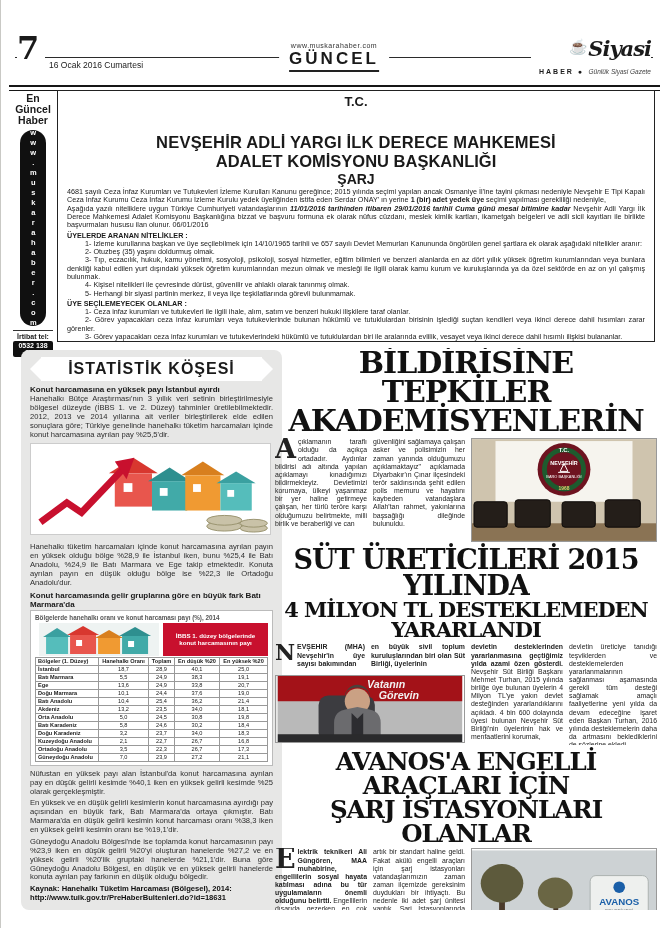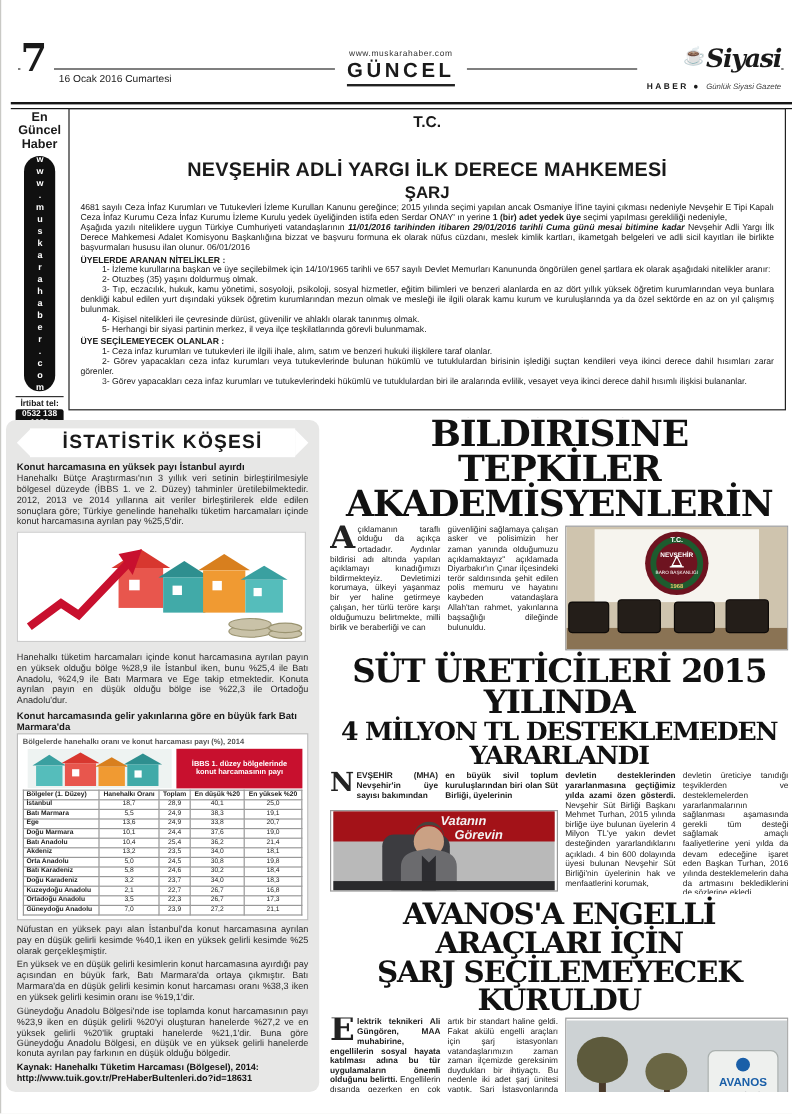--- a/index.html
+++ b/index.html
@@ -36,21 +36,21 @@
   .n-t2 { text-align:center; font-weight:bold; font-size:16.5px; letter-spacing:.2px;margin-top:24px; }
   .n-t3 { text-align:center; font-weight:bold; font-size:16.5px; }
   .n-t4 { text-align:center; font-weight:bold; font-size:14px; margin-bottom:1px; }
   #notice p { font-size:7.2px; line-height:1.16; text-align:justify; }
   #notice .nh { font-size:7.2px; font-weight:bold; margin-top:1px; }
   #notice .ind { text-indent:18px; }
   .bld { font-weight:bold; }
   .bldi { font-weight:bold; font-style:italic; }
 
   
-  #stats { position:absolute; left:4px; top:350px; width:261px; height:560px; background:#e7e7e6; border-radius:8px; padding:7px 9px; overflow:hidden; }
+  #stats { position:absolute; left:20px; top:350px; width:261px; height:560px; background:#e7e7e6; border-radius:8px; padding:7px 9px; overflow:hidden; }
   #ribbon { display:flex; align-items:center; margin-bottom:4px; }
   .rib-tri-l { width:0; height:0; border-top:11px solid transparent; border-bottom:11px solid transparent; border-right:11px solid #fff; }
   .rib-tri-r { width:0; height:0; border-top:11px solid transparent; border-bottom:11px solid transparent; border-left:11px solid #fff; }
   #ribbon .rib-mid { flex:1; background:#fff; text-align:center; font-weight:bold; font-size:16px; letter-spacing:1px; padding:3px 0; }
   #stats h3 { font-size:8px; margin-bottom:1px; }
   #stats p { font-size:7.6px; line-height:1.17; color:#2d2d2d; text-align:justify; margin-bottom:3px; }
   #stats-illo { background:#fff; border:1px solid #ccc; margin:1px 0 4px; }
   #tablecard { background:#fff; border:1px solid #bbb; padding:3px 4px; margin-bottom:4px; }
   #tbl-caption { font-size:6.3px; font-weight:bold; color:#555; margin-bottom:2px; }
   #tbl-top { display:flex; height:33px; margin-bottom:1px; }
@@ -105,20 +105,21 @@
     <div id="rail-bar">
       <span>www.muskarahaber.com</span>
     </div>
     <div id="rail-tel-label">İrtibat tel:</div>
     <div id="rail-tel">0532 138 1089</div>
   </div>
 
   <div id="notice">
     <div class="n-t1">T.C.</div>
     <div class="n-t2">NEVŞEHİR ADLİ YARGI İLK DERECE MAHKEMESİ</div>
+    <div class="n-t3">ADALET KOMİSYONU BAŞKANLIĞI</div>
     <div class="n-t4">ŞARJ</div>
     <p><span>4681 sayılı Ceza İnfaz Kurumları ve Tutukevleri İzleme Kurulları Kanunu gereğince; 2015 yılında seçimi yapılan ancak Osmaniye İl'ine tayini çıkması nedeniyle Nevşehir E Tipi Kapalı Ceza İnfaz Kurumu Ceza İnfaz Kurumu İzleme Kurulu yedek üyeliğinden istifa eden Serdar ONAY' ın yerine </span><span class="bld">1 (bir) adet yedek üye</span><span> seçimi yapılması gerekliliği nedeniyle,</span></p>
     <p><span>Aşağıda yazılı niteliklere uygun Türkiye Cumhuriyeti vatandaşlarının </span><span class="bldi">11/01/2016 tarihinden itibaren 29/01/2016 tarihli Cuma günü mesai bitimine kadar </span><span>Nevşehir Adli Yargı İlk Derece Mahkemesi Adalet Komisyonu Başkanlığına bizzat ve başvuru formuna ek olarak nüfus cüzdanı, meslek kimlik kartları, ikametgah belgeleri ve adli sicil kayıtları ile birlikte başvurmaları hususu ilan olunur. 06/01/2016</span></p>
     <div class="nh">ÜYELERDE ARANAN NİTELİKLER :</div>
     <p class="ind">1- İzleme kurullarına başkan ve üye seçilebilmek için 14/10/1965 tarihli ve 657 sayılı Devlet Memurları Kanununda öngörülen genel şartlara ek olarak aşağıdaki nitelikler aranır:</p>
     <p class="ind">2- Otuzbeş (35) yaşını doldurmuş olmak.</p>
     <p class="ind">3- Tıp, eczacılık, hukuk, kamu yönetimi, sosyoloji, psikoloji, sosyal hizmetler, eğitim bilimleri ve benzeri alanlarda en az dört yıllık yüksek öğretim kurumlarından veya bunlara denkliği kabul edilen yurt dışındaki yüksek öğretim kurumlarından mezun olmak ve mesleği ile ilgili olarak kamu kurum ve kuruluşlarında ya da özel sektörde en az on yıl çalışmış bulunmak.</p>
     <p class="ind">4- Kişisel nitelikleri ile çevresinde dürüst, güvenilir ve ahlaklı olarak tanınmış olmak.</p>
     <p class="ind">5- Herhangi bir siyasi partinin merkez, il veya ilçe teşkilatlarında görevli bulunmamak.</p>
     <div class="nh">ÜYE SEÇİLEMEYECEK OLANLAR :</div>
@@ -161,21 +162,21 @@
 
       <g fill="#c9c2a8" stroke="#9a9370" stroke-width="1">
         <ellipse cx="196" cy="84" rx="18" ry="5"></ellipse>
           <ellipse cx="196" cy="78" rx="18" ry="5"></ellipse>
           <ellipse cx="226" cy="86" rx="14" ry="4"></ellipse>
           <ellipse cx="226" cy="81" rx="14" ry="4"></ellipse>
       </g>
     </svg>
 
     <p>Hanehalkı tüketim harcamaları içinde konut harcamasına ayrılan payın en yüksek olduğu bölge %28,9 ile İstanbul iken, bunu %25,4 ile Batı Anadolu, %24,9 ile Batı Marmara ve Ege takip etmektedir. Konuta ayrılan payın en düşük olduğu bölge ise %22,3 ile Ortadoğu Anadolu'dur.</p>
-    <h3>Konut harcamasında gelir yakınlarına göre en büyük fark Batı Marmara'da</h3>
+    <h3>Konut harcamasında gelir gruplarına göre en büyük fark Batı Marmara'da</h3>
 
     <div id="tablecard">
       <div id="tbl-caption">Bölgelerde hanehalkı oranı ve konut harcaması payı (%), 2014</div>
       <div id="tbl-top">
         <svg viewBox="0 0 120 33">
           <rect width="120" height="33" fill="#eef3f2"></rect>
           <polygon points="4,14 18,5 32,14" fill="#3aa0a0"></polygon>
             <rect x="7" y="14" width="22" height="17" fill="#55bdbb"></rect>
           <polygon points="28,12 44,3 60,12" fill="#d8372f"></polygon>
             <rect x="31" y="12" width="26" height="19" fill="#e8564d"></rect>
@@ -348,21 +349,21 @@
           <rect x="0" y="60" width="190" height="8" fill="#2a2a2c"></rect>
         </svg>
       </div>
       <div class="txtcol" style="width:92px; overflow:hidden;">
         <span class="bld">devletin desteklerinden yararlanmasına geçtiğimiz yılda azami özen gösterdi.</span><span> Nevşehir Süt Birliği Başkanı Mehmet Turhan, 2015 yılında birliğe üye bulunan üyelerin 4 Milyon TL'ye yakın devlet desteğinden yararlandıklarını açıkladı. 4 bin 600 dolayında üyesi bulunan Nevşehir Süt Birliği'nin üyelerinin hak ve menfaatlerini korumak,</span>
       </div>
       <div class="txtcol" style="flex:1; overflow:hidden;">devletin üreticiye tanıdığı teşviklerden ve desteklemelerden yararlanmalarının sağlanması aşamasında gerekli tüm desteği sağlamak amaçlı faaliyetlerine yeni yılda da devam edeceğine işaret eden Başkan Turhan, 2016 yılında desteklemelerin daha da artmasını beklediklerini de sözlerine ekledi.</div>
     </div>
 
     <div class="headline hl-3" style="margin-top:5px;">AVANOS'A ENGELLİ ARAÇLARI İÇİN</div>
-    <div class="headline hl-3">ŞARJ SEÇİLEMEYECEK KURULDU</div>
+    <div class="headline hl-3">ŞARJ İSTASYONLARI OLANLAR</div>
     <div class="artrow" style="height:152px;">
       <div class="txtcol" style="width:92px; overflow:hidden;">
         <span class="dropcap">E</span><span class="bld">lektrik teknikeri Ali Güngören, MAA muhabirine, engellilerin sosyal hayata katılması adına bu tür uygulamaların önemli olduğunu belirtti.</span><span> Engellilerin dışarıda gezerken en çok engelli rampası ve şarj konusunda sıkıntı yaşadıklarını ifade eden Güngören, şöyle devam etti: "Kaldırımlara engelli rampalarının konulması</span>
       </div>
       <div class="txtcol" style="width:92px; overflow:hidden;">artık bir standart haline geldi. Fakat akülü engelli araçları için şarj istasyonları vatandaşlarımızın zaman zaman ilçemizde gereksinim duydukları bir ihtiyaçtı. Bu nedenle iki adet şarj ünitesi yaptık. Şarj İstasyonlarında aynı anda 4 akülü araç şarj edilebiliyor. Cihazları Atatürk Caddesi'ndeki tarihi taş köprü ile çarşı merkezindeki işlek bir alana yerleştirdik."</div>
       <svg class="photo" style="flex:1;" height="152" viewBox="0 0 190 152">
         <rect width="190" height="152" fill="#cdd2d4"></rect>
         <rect x="0" y="96" width="190" height="56" fill="#97a046"></rect>
         <g>
           <rect x="28" y="40" width="6" height="60" fill="#4a3a2a"></rect>

